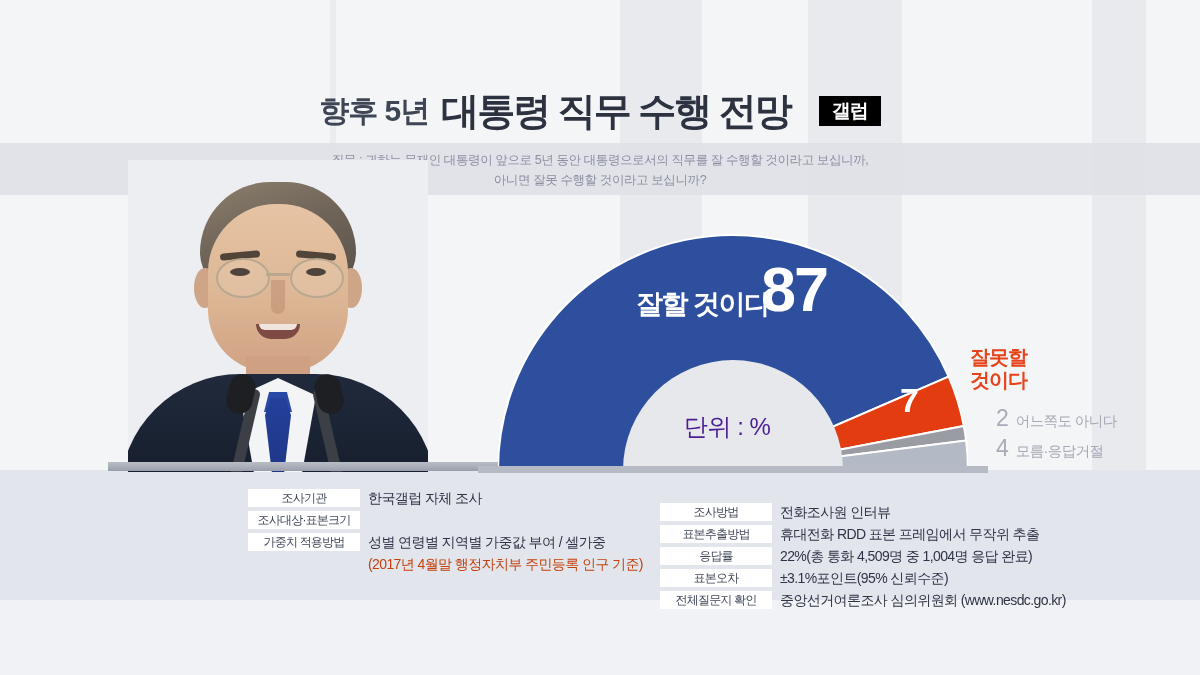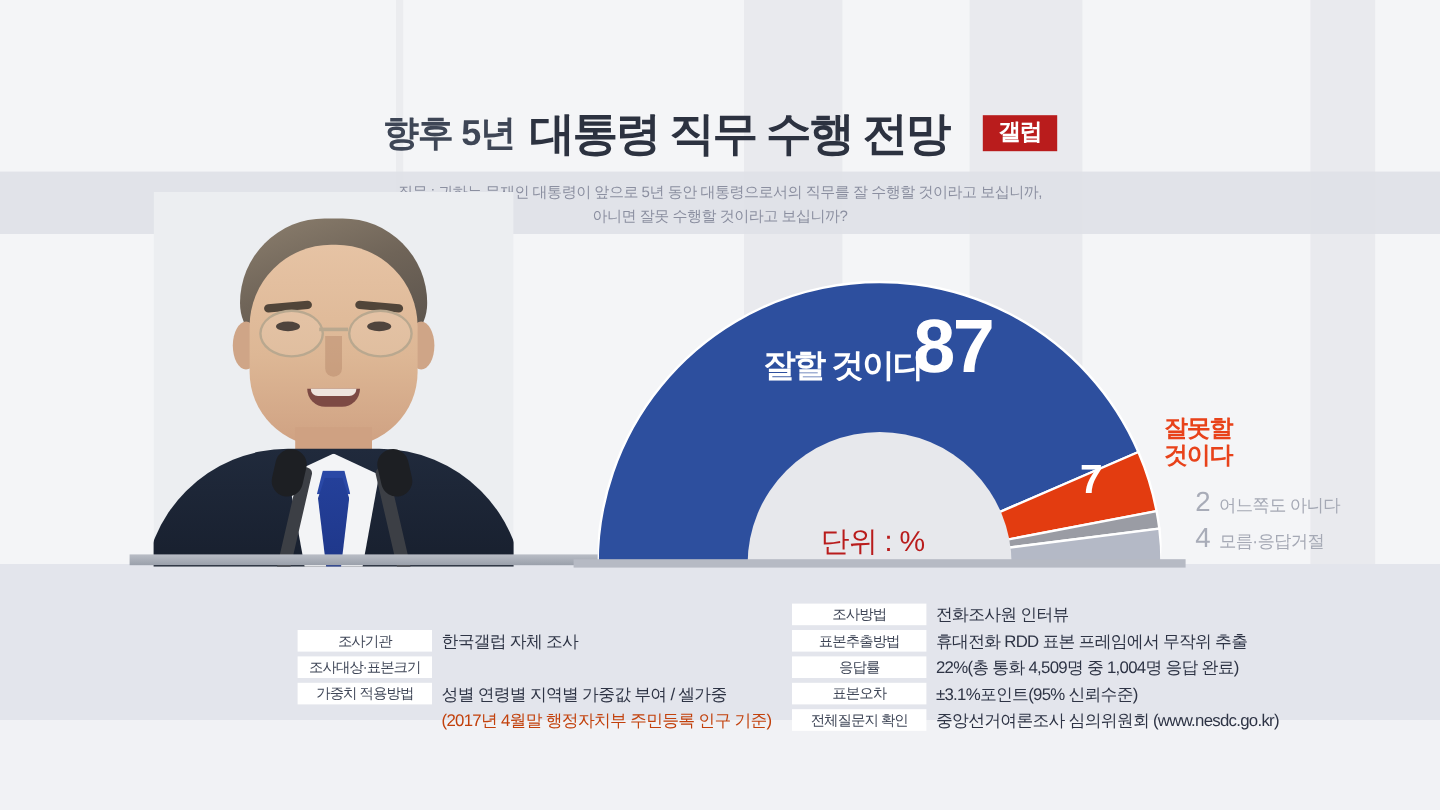--- a/index.html
+++ b/index.html
@@ -20,21 +20,21 @@
   .bg-lower{position:absolute;left:0;right:0;top:470px;height:130px;background:#e3e5ec;}
   .bg-lowest{position:absolute;left:0;right:0;top:600px;height:75px;background:#f1f2f5;}
   .qband{position:absolute;left:0;right:0;top:143px;height:52px;background:#dfe1e7;opacity:.9;}
 
   
   .header{position:absolute;left:0;right:0;top:82px;height:58px;
           display:flex;align-items:center;justify-content:center;}
   .title-pre{font-size:30px;font-weight:700;color:#3e4656;letter-spacing:-1px;
              margin-right:12px;}
   .title-main{font-size:38px;font-weight:700;color:#2c3240;letter-spacing:-2px;}
-  .brand-badge{margin-left:28px;background:#b91c1c;color:#ffffff;
+  .brand-badge{margin-left:28px;background:#000000;color:#ffffff;
                font-size:19px;font-weight:700;letter-spacing:-1px;
                padding:5px 13px 6px;line-height:1;}
 
   
   .question{position:absolute;left:0;right:0;top:150px;text-align:center;
             color:#8b8fa0;font-size:12.5px;line-height:20px;letter-spacing:-.4px;}
   .question .l2{display:block;}
 
   
   .photo{position:absolute;left:128px;top:160px;width:300px;height:312px;overflow:hidden;}
@@ -94,32 +94,32 @@
 
   .lbl{position:absolute;white-space:nowrap;}
   .lbl-good{left:636px;top:286px;color:#ffffff;font-size:27px;font-weight:700;
             letter-spacing:-1.5px;}
   .val-good{left:761px;top:258px;color:#ffffff;font-size:63px;font-weight:700;
             letter-spacing:-2px;line-height:1;}
   .val-bad{left:900px;top:383px;color:#ffffff;font-size:34px;font-weight:700;
            line-height:1;}
   .lbl-bad{left:970px;top:346px;color:#e8421a;font-size:20px;font-weight:700;
            letter-spacing:-1px;line-height:23px;}
-  .unit{left:684px;top:435px;color:#b91c1c;font-size:24px;letter-spacing:-.5px;}
+  .unit{left:684px;top:411px;color:#4c1d95;font-size:24px;letter-spacing:-.5px;}
 
   .legrow{position:absolute;display:flex;align-items:baseline;}
   .legrow.r1{left:996px;top:407px;}
   .legrow.r2{left:996px;top:437px;}
   .legnum{color:#a8acb8;font-size:23px;font-weight:400;line-height:1;
           margin-right:7px;}
   .legtxt{color:#a5a9b5;font-size:14.5px;letter-spacing:-.6px;}
 
   
   .ftable{position:absolute;top:489px;font-size:13px;}
-  .ftable.left{left:248px;margin-top:36px;}
+  .ftable.left{left:248px;}
   .ftable.right{left:660px;margin-top:14px;}
   .frow{display:flex;align-items:flex-start;margin-bottom:2px;height:20px;}
   .fkey{width:112px;text-align:center;background:#ffffff;color:#3f4657;
         font-size:12px;letter-spacing:-.8px;line-height:18px;height:18px;
         margin-right:8px;flex:0 0 112px;}
   .fval{color:#2e3445;font-size:14px;letter-spacing:-.6px;line-height:19px;text-align:center;}
   .fcont{margin-left:120px;color:#c2410c;font-size:14px;letter-spacing:-.6px;
          line-height:19px;}
 </style>
 </head>

